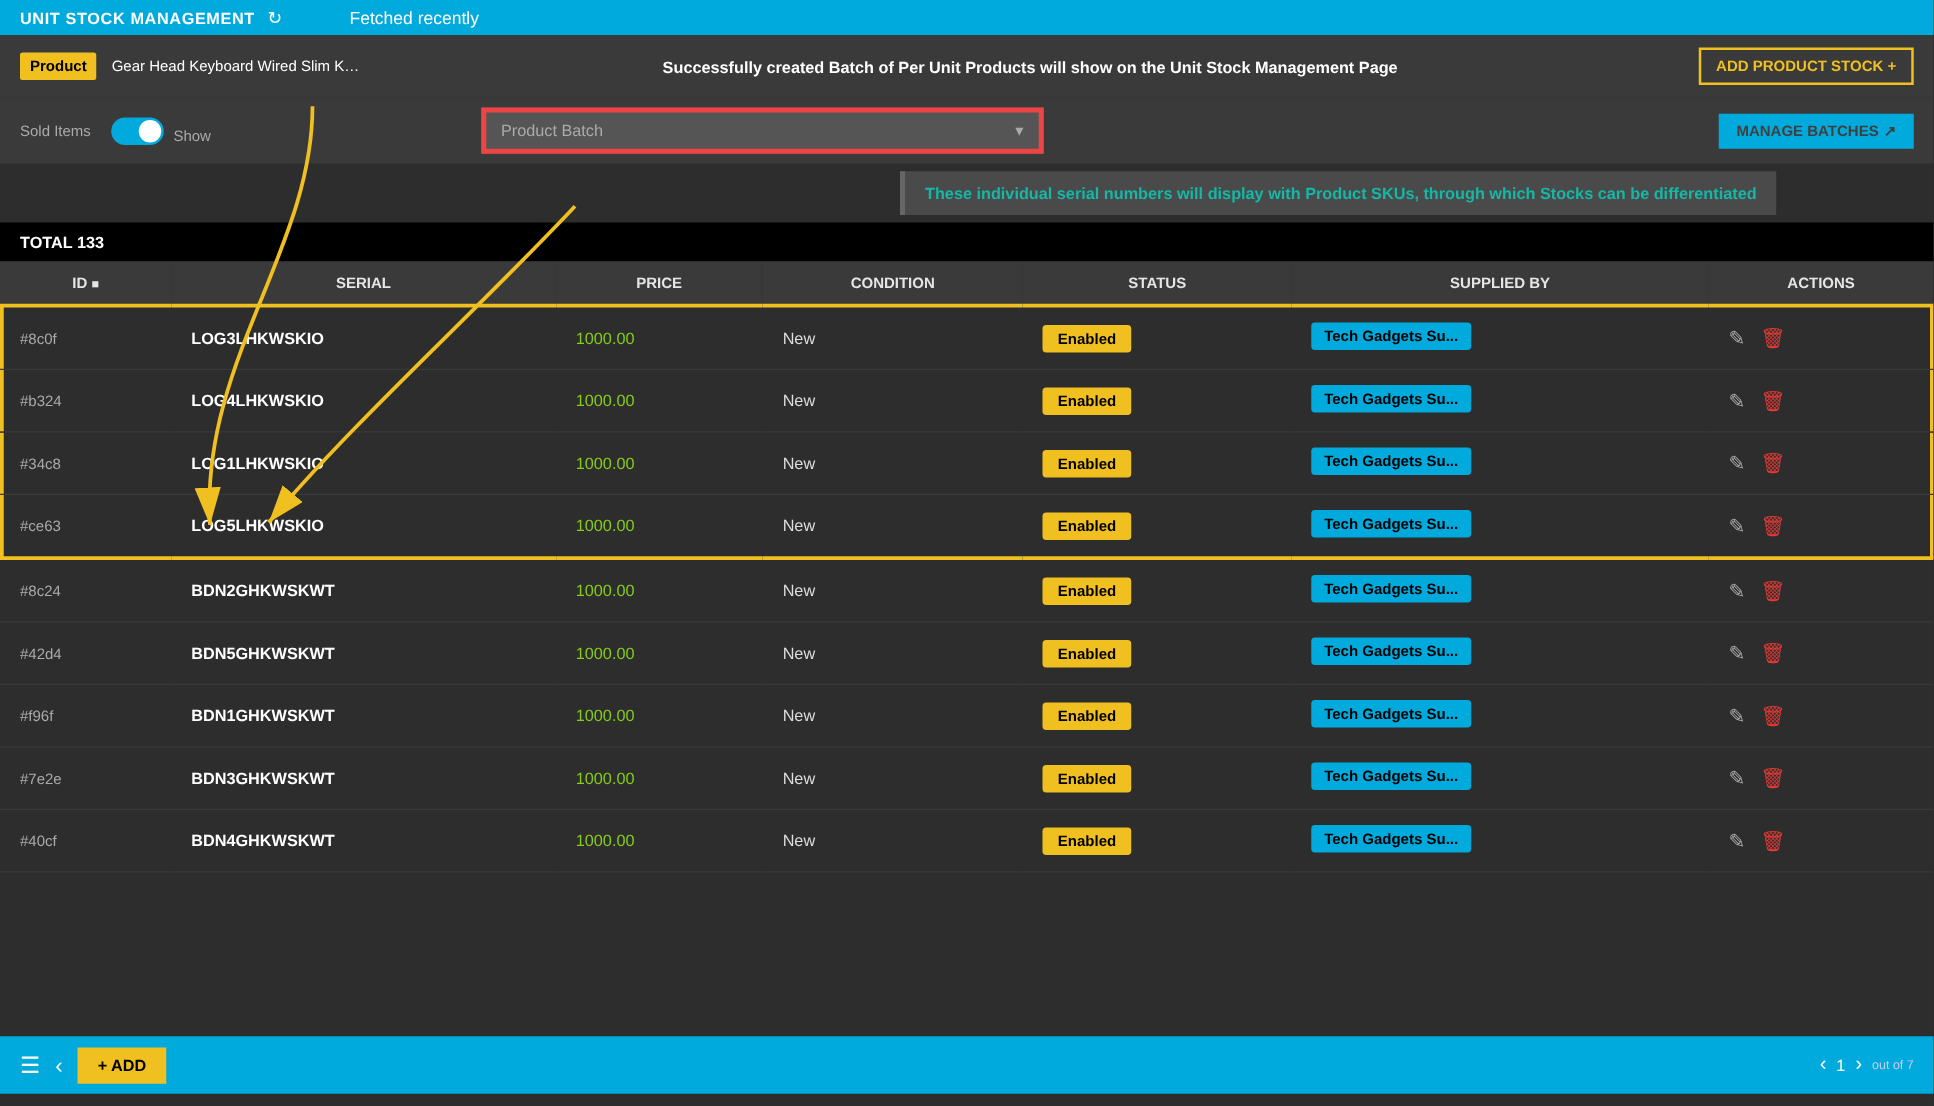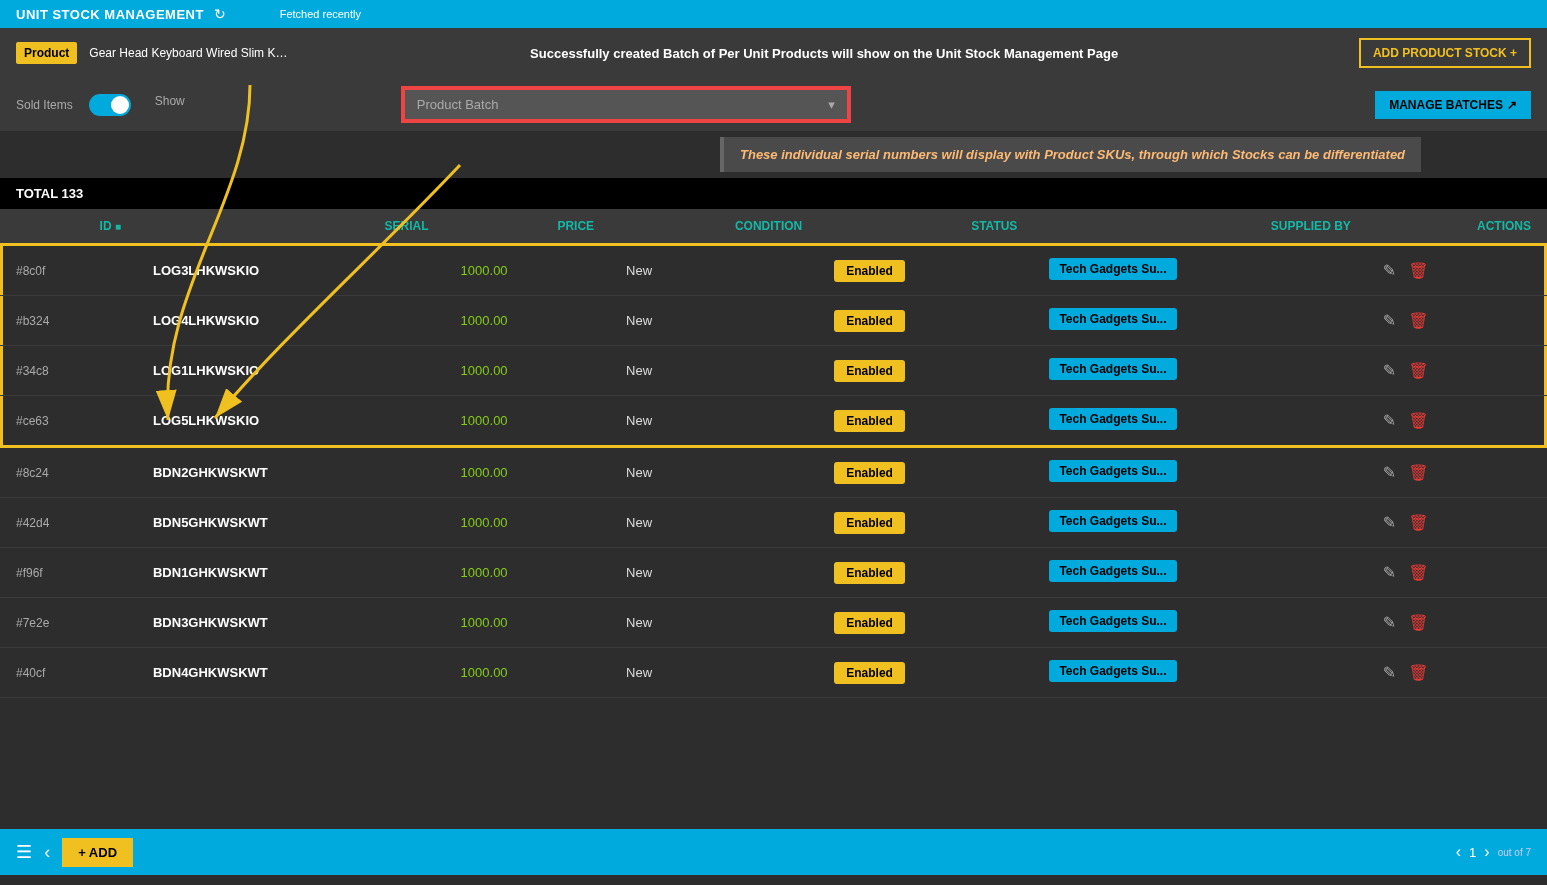--- a/index.html
+++ b/index.html
@@ -20,21 +20,21 @@
       color: #fff;
       letter-spacing: 0.5px;
     }
     .refresh-icon {
       color: #fff;
       font-size: 14px;
       cursor: pointer;
     }
     .fetched-text {
       color: #fff;
-      font-size: 11px;
+      font-size: 14px;
       padding-left: 44px;
     }
 
     
     .main-container {
       background: #2d2d2d;
       display: flex;
       flex-direction: column;
       height: calc(885px - 38px - 46px);
       overflow: hidden;
@@ -91,22 +91,22 @@
       display: flex;
       align-items: center;
       gap: 16px;
     }
     .sold-items-label {
       color: #aaa;
       font-size: 12px;
     }
     .toggle-container {
       display: flex;
-      align-items: flex-start;
-      gap: 24px;
+      align-items: flex-end;
+      gap: 8px;
     }
     .toggle {
       width: 42px;
       height: 22px;
       background: #00aadd;
       border-radius: 11px;
       position: relative;
       cursor: pointer;
     }
     .toggle-knob {
@@ -135,43 +135,42 @@
       padding: 7px 12px;
       font-size: 13px;
       cursor: pointer;
       display: flex;
       align-items: center;
       justify-content: space-between;
     }
     .manage-batches-btn {
       background: #00aadd;
       border: none;
-      color: #000000;
+      color: #404040;
       padding: 7px 14px;
       font-size: 12px;
       font-weight: bold;
       cursor: pointer;
       margin-left: auto;
       display: flex;
       align-items: center;
       gap: 4px;
       white-space: nowrap;
     }
 
     
     .info-message {
       background: #4a4a4a;
       border-left: 4px solid #666;
       padding: 10px 16px;
-      color: #fdba74;
+      color: #14b8a6;
       font-size: 13px;
       font-weight: bold;
       margin: 0 0 0 360px;
       max-width: 900px;
-      font-style: italic;
     }
 
     
     .total-row {
       padding: 8px 16px;
       color: #fff;
       font-size: 13px;
       font-weight: bold;
       background: #000000;
     }
@@ -183,22 +182,22 @@
     }
     table {
       width: 100%;
       border-collapse: collapse;
     }
     thead tr {
       background: #3a3a3a;
     }
     thead th {
       padding: 10px 16px;
-      text-align: right;
-      color: #14b8a6;
+      text-align: center;
+      color: #e5e5e5;
       font-size: 12px;
       font-weight: bold;
       white-space: nowrap;
     }
     tbody tr {
       background: #2d2d2d;
       border-bottom: 1px solid #3a3a3a;
     }
     tbody td {
       padding: 12px 16px;

